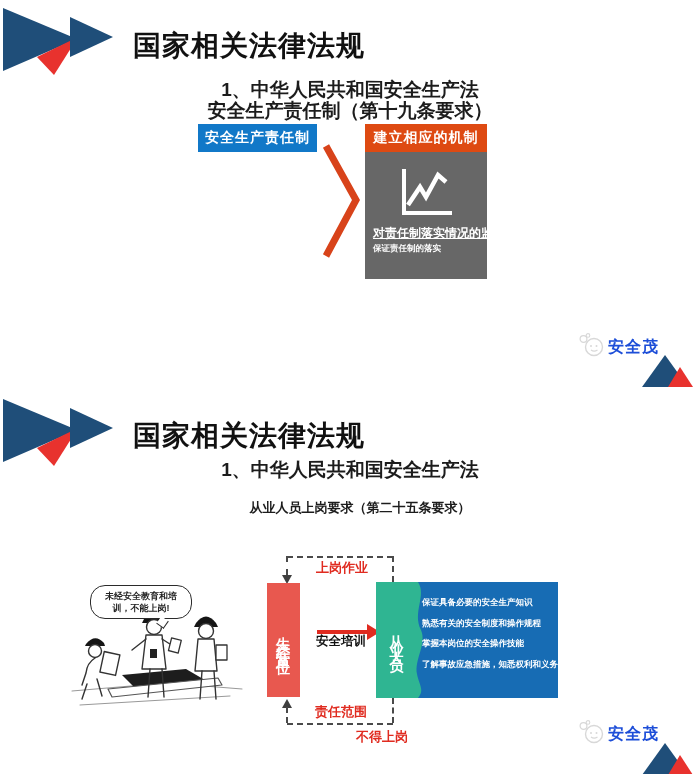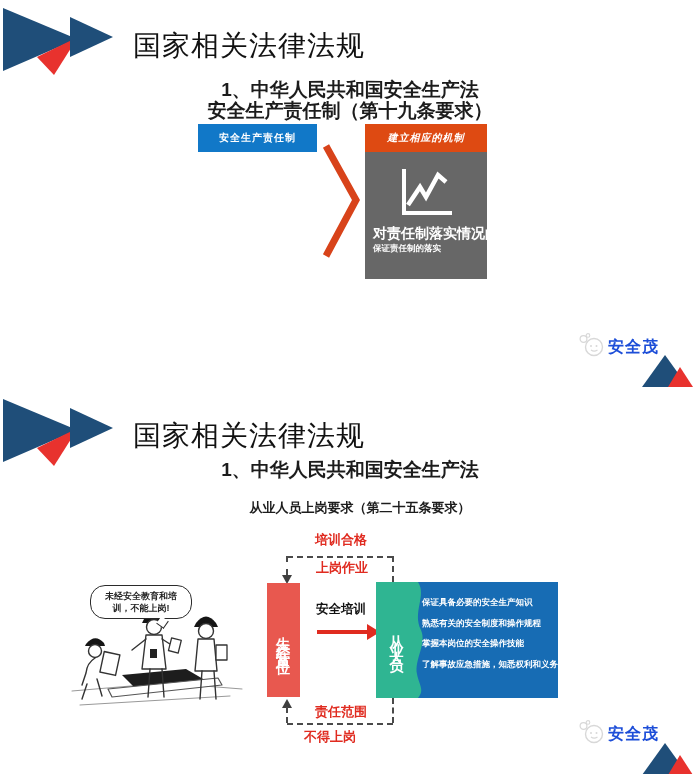--- a/index.html
+++ b/index.html
@@ -6,36 +6,36 @@
   body{
     width:696px;height:774px;position:relative;background:#ffffff;overflow:hidden;
     font-family:"Liberation Sans","DejaVu Sans",sans-serif;color:#1a1a1a;
   }
   .slide{position:absolute;left:0;width:696px;height:387px;}
   #slide1{top:0;}
   #slide2{top:387px;}
   .abs{position:absolute;}
 
   .page-title{
-    font-size:28px;font-weight:400;letter-spacing:1px;color:#111;white-space:nowrap;
+    font-size:28px;font-weight:700;letter-spacing:1px;color:#111;white-space:nowrap;
   }
   .subtitle{font-size:19px;font-weight:800;color:#1c1c1c;text-align:center;line-height:22px;white-space:nowrap;}
   .section-heading{font-size:13px;font-weight:800;color:#1c1c1c;text-align:center;white-space:nowrap;}
 
   
   .info-box{position:absolute;top:124px;}
   .info-box .hdr{
     height:28px;display:flex;align-items:center;justify-content:center;
-    color:#fff;font-size:10px;font-weight:800;letter-spacing:1px;white-space:nowrap;
+    color:#fff;font-size:14px;font-weight:800;letter-spacing:1px;white-space:nowrap;
   }
   .info-box .bdy{
     background:#676767;height:127px;display:flex;flex-direction:column;align-items:center;
   }
   .hdr-blue{background:#1178C8;}
-  .hdr-orange{background:#DE4A12;font-style:italic;}
+  .hdr-orange{background:#DE4A12;}
   .box-items{width:100%;box-sizing:border-box;padding:4px 0 0 12px;}
   .box-item{color:#fff;font-size:9px;font-weight:600;line-height:15px;white-space:nowrap;}
 
   .paragraph{
     width:486px;font-size:12.5px;font-weight:700;line-height:23px;color:#111;
     text-align:justify;
   }
 
   
   .red-label{color:#E02B20;font-weight:800;font-size:13px;white-space:nowrap;text-align:center;}
@@ -72,21 +72,21 @@
     font-size:9px;font-weight:600;color:#222;line-height:12px;padding:4px 8px;width:84px;text-align:center;
   }
   .speech-tail{
     position:absolute;width:8px;height:8px;background:#fff;
     border-left:1.3px solid #2b2b2b;border-bottom:1.3px solid #2b2b2b;
     transform:rotate(-55deg);
   }
 
   .watermark-text{color:#1d4ed8;font-size:16px;font-weight:700;letter-spacing:1px;white-space:nowrap;}
 
-  .arrow-label{font-size:12.5px;font-weight:800;color:#111;white-space:nowrap;}
+  .arrow-label{font-size:12.5px;font-weight:800;color:#111;white-space:nowrap;margin-top:32px;}
 </style>
 </head>
 <body>
 
 <div class="slide" id="slide1">
 
   <svg class="abs" style="left:0;top:4px;" width="118" height="74" viewBox="0 0 118 74">
     <polygon points="3,4 3,67 77,35" fill="#1F4E79"></polygon>
     <polygon points="37,53 78,33 54,71" fill="#E8322E"></polygon>
     <polygon points="70,13 70,53 113,33" fill="#1F4E79"></polygon>
@@ -106,21 +106,21 @@
   </svg>
 
   <div class="info-box" style="left:365px;width:122px;">
     <div class="hdr hdr-orange">建立相应的机制</div>
     <div class="bdy">
       <svg width="64" height="60" viewBox="0 0 64 58" style="margin-top:10px;">
         <polyline points="10,6 10,50 58,50" fill="none" stroke="#fff" stroke-width="4"></polyline>
         <polyline points="14,42 26,24 32,34 44,12 52,19" fill="none" stroke="#fff" stroke-width="4.5"></polyline>
       </svg>
       <div class="box-items" style="padding-left:8px;">
-        <div class="box-item" style="font-size:14px;">对责任制落实情况的监督考核</div>
+        <div class="box-item" style="font-size:12px;text-decoration:underline;">对责任制落实情况的监督考核</div>
         <div class="box-item" style="font-size:8.5px;">保证责任制的落实</div>
       </div>
     </div>
   </div>
 
 
   <svg class="abs" style="left:578px;top:332px;" width="28" height="28" viewBox="0 0 28 28">
     <circle cx="16" cy="15" r="8.5" fill="none" stroke="#d8d8d8" stroke-width="1.4"></circle>
     <circle cx="13" cy="14" r="1" fill="#d8d8d8"></circle>
     <circle cx="18.5" cy="14" r="1" fill="#d8d8d8"></circle>
@@ -142,21 +142,20 @@
     <polygon points="37,53 78,33 54,71" fill="#E8322E"></polygon>
     <polygon points="70,13 70,53 113,33" fill="#1F4E79"></polygon>
   </svg>
 
   <div class="abs page-title" style="left:133px;top:30px;">国家相关法律法规</div>
 
   <div class="abs subtitle" style="left:130px;top:72px;width:440px;">1、中华人民共和国安全生产法</div>
 
   <div class="abs section-heading" style="left:160px;top:112px;width:400px;">从业人员上岗要求（第二十五条要求）</div>
 
-  <div class="abs red-label" style="left:281px;top:144px;width:120px;">培训合格</div>
   <div class="abs dash-h" style="left:287px;top:169px;width:106px;"></div>
   <div class="abs dash-v" style="left:286px;top:169px;height:19px;"></div>
   <div class="abs arrow-down" style="left:282px;top:188px;"></div>
   <div class="abs dash-v" style="left:392px;top:169px;height:26px;"></div>
   <div class="abs red-label" style="left:282px;top:172px;width:120px;">上岗作业</div>
 
   <svg class="abs" style="left:66px;top:190px;" width="182" height="140" viewBox="0 0 182 140" stroke-linecap="round" stroke-linejoin="round">
     <path d="M6,114 L100,106 L176,112" fill="none" stroke="#999" stroke-width="1"></path>
     <path d="M14,128 L164,119" fill="none" stroke="#999" stroke-width="1"></path>
     <polygon points="56,98 120,92 144,106 72,114" fill="#1d1d1d"></polygon>
@@ -208,21 +207,21 @@
       <div class="req-item">掌握本岗位的安全操作技能</div>
       <div class="req-item">了解事故应急措施，知悉权利和义务</div>
     </div>
   </div>
 
   <div class="abs arrow-up" style="left:282px;top:312px;"></div>
   <div class="abs dash-v" style="left:286px;top:320px;height:16px;"></div>
   <div class="abs dash-h" style="left:287px;top:336px;width:106px;"></div>
   <div class="abs dash-v" style="left:392px;top:311px;height:25px;"></div>
   <div class="abs red-label" style="left:281px;top:316px;width:120px;">责任范围</div>
-  <div class="abs red-label" style="left:270px;top:341px;width:120px;">不得上岗</div>
+  <div class="abs red-label" style="left:288px;top:341px;width:120px;text-align:right;">不得上岗</div>
 
   <svg class="abs" style="left:578px;top:332px;" width="28" height="28" viewBox="0 0 28 28">
     <circle cx="16" cy="15" r="8.5" fill="none" stroke="#d8d8d8" stroke-width="1.4"></circle>
     <circle cx="13" cy="14" r="1" fill="#d8d8d8"></circle>
     <circle cx="18.5" cy="14" r="1" fill="#d8d8d8"></circle>
     <path d="M13,18 q3,2.4 6.5,0" fill="none" stroke="#d8d8d8" stroke-width="1.2"></path>
     <circle cx="5.5" cy="7" r="3.4" fill="none" stroke="#d8d8d8" stroke-width="1.2"></circle>
     <circle cx="10" cy="3.4" r="1.8" fill="none" stroke="#d8d8d8" stroke-width="1.1"></circle>
   </svg>
   <div class="abs watermark-text" style="left:608px;top:337px;">安全茂</div>

